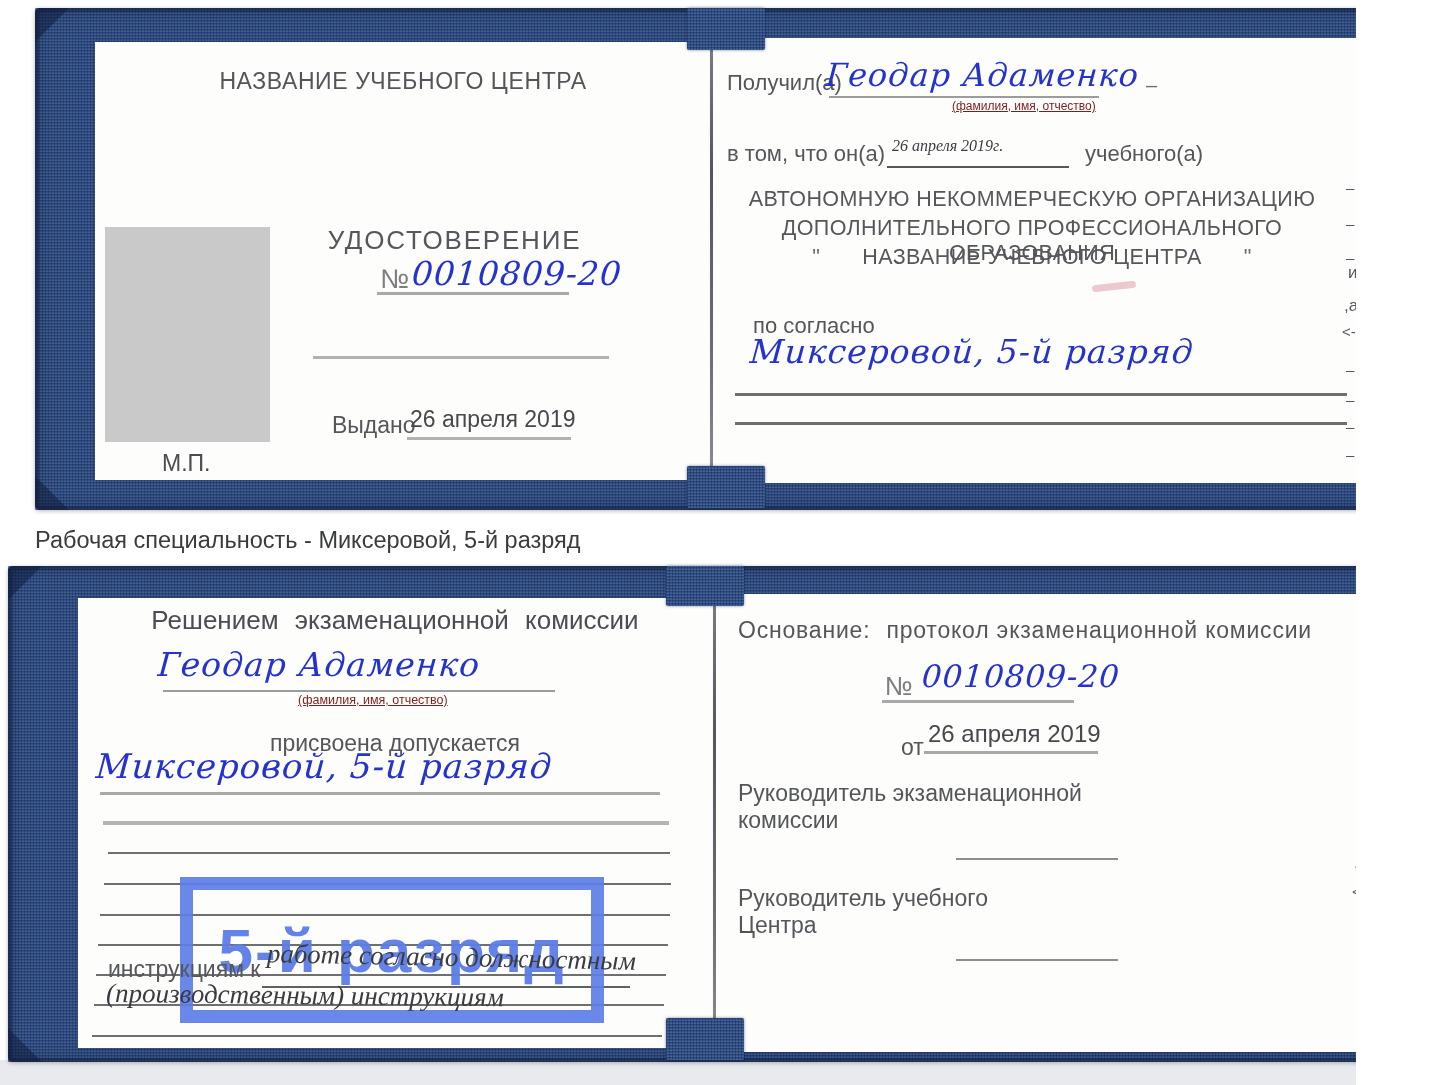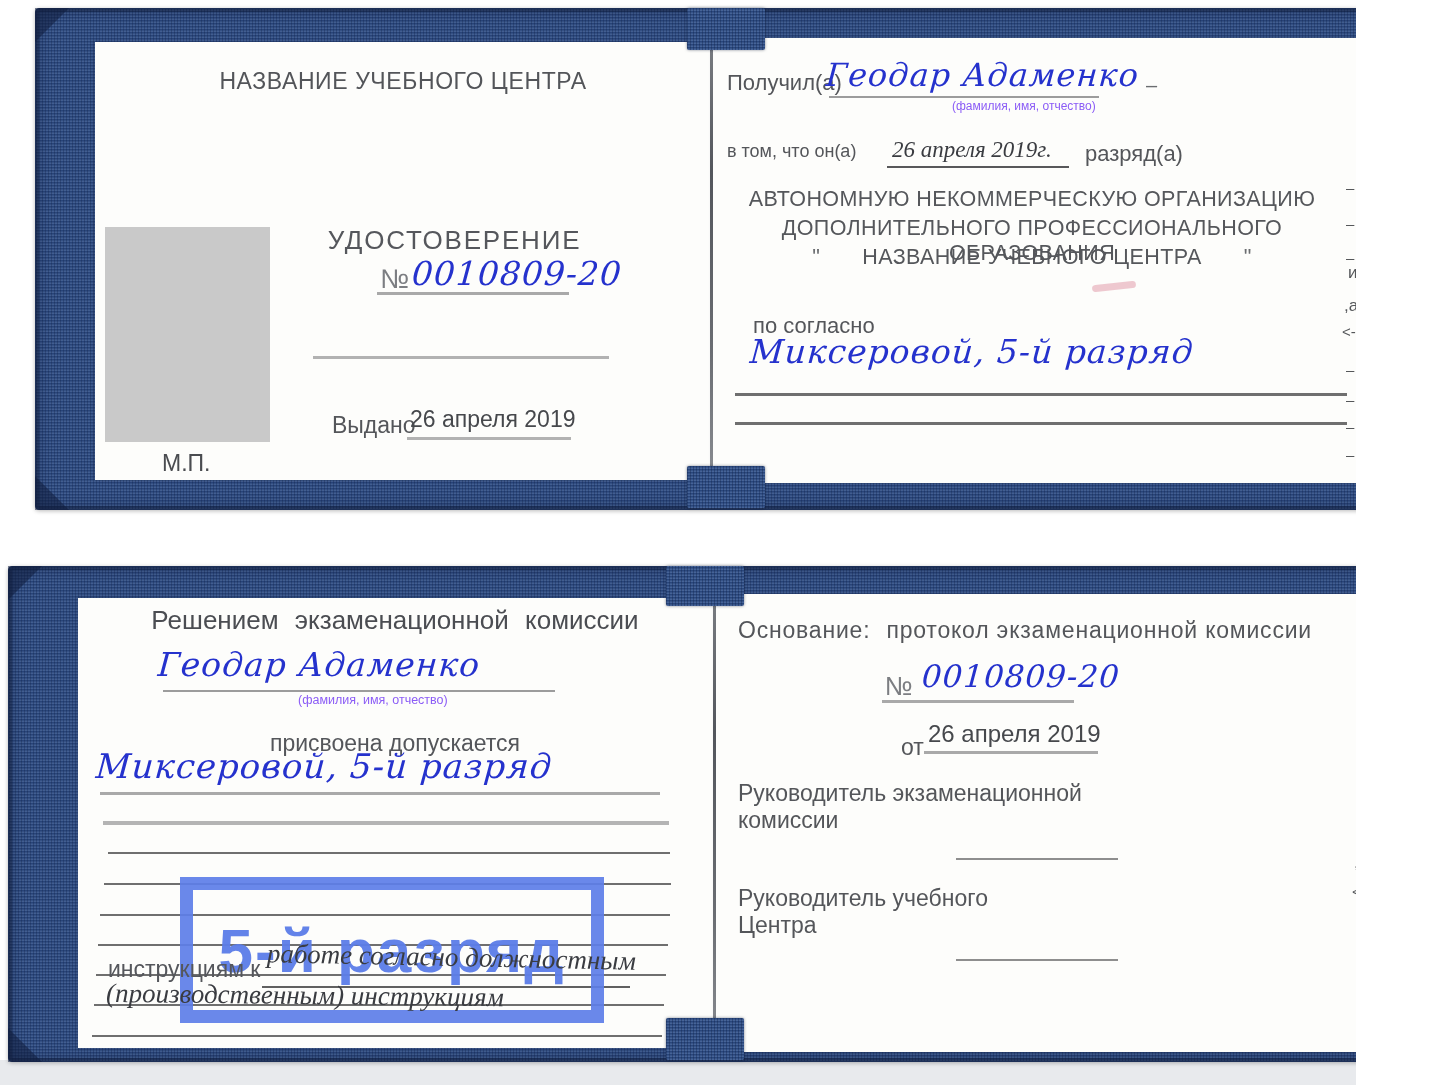--- a/index.html
+++ b/index.html
@@ -23,21 +23,21 @@
   .tab{position:absolute;background-color:#31528c;background-image:
         repeating-linear-gradient(90deg, rgba(13,29,66,.35) 0 1px, transparent 1px 3px),
         repeating-linear-gradient(0deg, rgba(255,255,255,.10) 0 1px, rgba(13,29,66,.22) 2px 3px);
        box-shadow:0 0 3px rgba(10,20,45,.5);border-radius:2px;}
   .floor{position:absolute;left:0;top:1060px;width:1448px;height:25px;background:#e8eaed;}
   
   .print{color:#54565a;}
   .hand{font-family:"DejaVu Serif",serif;font-style:italic;color:#2532cd;letter-spacing:1px;
         display:inline-block;transform:skewX(-4deg);}
   .fillit{font-family:"Liberation Serif",serif;font-style:italic;color:#3a3c41;}
-  .hint{color:#8b5cf6;}
+  .hint{color:#7f1d1d;text-decoration:underline;}
   .rule{position:absolute;background:#a9a9a9;}
   .rule-dark{position:absolute;background:#6f6f6f;}
   .center{text-align:center;}
   
   .tl-title{left:95px;top:68px;width:616px;font-size:23px;letter-spacing:.6px;color:#535559;}
   .tl-photo{left:105px;top:227px;width:165px;height:215px;background:#c9c9c9;}
   .tl-doc-title{left:312px;top:225px;width:285px;font-size:26px;letter-spacing:1.8px;color:#55575c;}
   .tl-num-sign{left:380px;top:264px;font-size:27px;color:#7c7e82;}
   .tl-num{left:412px;top:254px;font-size:33px;}
   .tl-num-line{left:377px;top:292px;width:192px;height:3px;}
@@ -45,22 +45,22 @@
   .tl-issued{left:332px;top:412px;font-size:23px;}
   .tl-issued-date{left:410px;top:406px;font-size:23px;color:#46484c;}
   .tl-issued-line{left:407px;top:437px;width:164px;height:3px;background:#b2b2b2;}
   .tl-mp{left:162px;top:450px;font-size:23px;color:#4a4c50;}
   
   .tr-received{left:727px;top:70px;font-size:22px;}
   .tr-name{left:826px;top:56px;font-size:32px;}
   .tr-name-line{left:829px;top:96px;width:270px;height:2px;background:#9c9c9c;}
   .tr-name-hint{left:952px;top:99px;font-size:12px;}
   .tr-dash{left:1146px;top:74px;font-size:20px;color:#6b6d70;}
-  .tr-that{left:727px;top:141px;font-size:18px;}
-  .tr-findate{left:892px;top:137px;font-size:23px;}
+  .tr-that{left:727px;top:141px;font-size:22px;}
+  .tr-findate{left:892px;top:137px;font-size:16px;}
   .tr-findate-line{left:887px;top:166px;width:182px;height:2px;background:#58585a;}
   .tr-finished{left:1085px;top:141px;font-size:22px;}
   .tr-org1{left:712px;top:187px;width:640px;font-size:21.5px;letter-spacing:.4px;color:#55575b;}
   .tr-org2{left:712px;top:216px;width:640px;font-size:21.5px;letter-spacing:.4px;color:#55575b;}
   .tr-org3{left:712px;top:245px;width:640px;font-size:21.5px;letter-spacing:.4px;color:#55575b;}
   .tr-org3 .q{margin:0 42px;color:#6b6d70;}
   .tr-prof-label{left:753px;top:313px;font-size:22px;}
   .tr-prof-value{left:750px;top:332px;font-size:33px;}
   .tr-line1{left:735px;top:393px;width:612px;height:3px;}
   .tr-line2{left:735px;top:422px;width:612px;height:3px;}
@@ -133,21 +133,21 @@
     <span class="abs tl-mp">М.П.</span>
 
     <span class="abs tr-received print">Получил(а)</span>
     <span class="abs tr-name hand">Геодар Адаменко</span>
     <div class="abs tr-name-line"></div>
     <span class="abs tr-name-hint hint">(фамилия, имя, отчество)</span>
     <span class="abs tr-dash">–</span>
     <span class="abs tr-that print">в том, что он(а)</span>
     <span class="abs tr-findate fillit">26 апреля 2019г.</span>
     <div class="abs tr-findate-line"></div>
-    <span class="abs tr-finished print">разряд(а)</span>
+    <span class="abs tr-finished print">учебного(а)</span>
     <div class="abs tr-org1 center">АВТОНОМНУЮ НЕКОММЕРЧЕСКУЮ ОРГАНИЗАЦИЮ</div>
     <div class="abs tr-org2 center">ДОПОЛНИТЕЛЬНОГО ПРОФЕССИОНАЛЬНОГО ОБРАЗОВАНИЯ</div>
     <div class="abs tr-org3 center">
       <span class="q">"</span><span>НАЗВАНИЕ УЧЕБНОГО ЦЕНТРА</span><span class="q">"</span>
     </div>
     <span class="abs tr-prof-label print">по согласно</span>
     <span class="abs tr-prof-value hand">Миксеровой, 5-й разряд</span>
     <div class="abs rule-dark tr-line1"></div>
     <div class="abs rule-dark tr-line2"></div>
     <div class="abs tr-smudge"></div>
@@ -157,20 +157,21 @@
     <span class="edge" style="left:1346px;top:250px;">–</span>
     <span class="edge" style="left:1348px;top:264px;font-size:17px;">и</span>
     <span class="edge" style="left:1344px;top:297px;font-size:17px;">,а</span>
     <span class="edge" style="left:1342px;top:324px;">&lt;-</span>
     <span class="edge" style="left:1346px;top:362px;">–</span>
     <span class="edge" style="left:1346px;top:392px;">–</span>
     <span class="edge" style="left:1346px;top:419px;">–</span>
     <span class="edge" style="left:1346px;top:447px;">–</span>
   </section>
 
+  <div class="abs caption">Рабочая специальность - Миксеровой, 5-й разряд</div>
 
   <section>
     <div class="frame" style="left:8px;top:566px;width:1425px;height:494px;">
       <div class="corner c-tl"></div>
       <div class="corner c-tr"></div>
       <div class="corner c-bl"></div>
       <div class="corner c-br"></div>
     </div>
     <div class="page" style="left:78px;top:598px;width:636px;height:450px;"></div>
     <div class="page" style="left:715px;top:594px;width:690px;height:458px;"></div>

